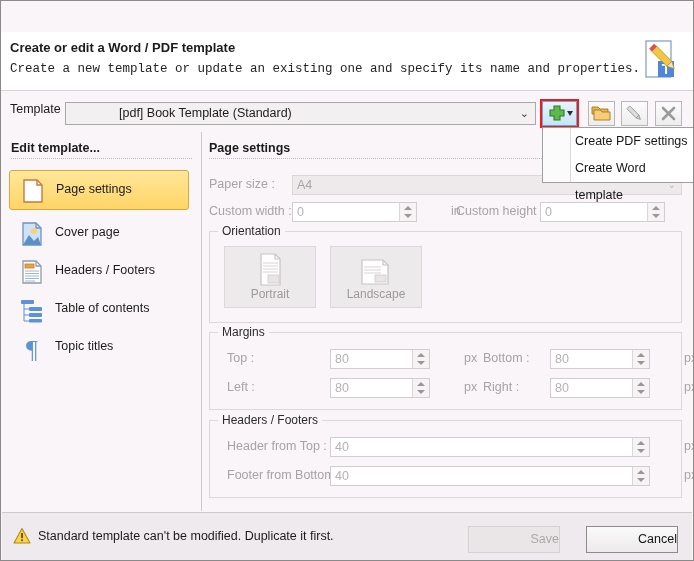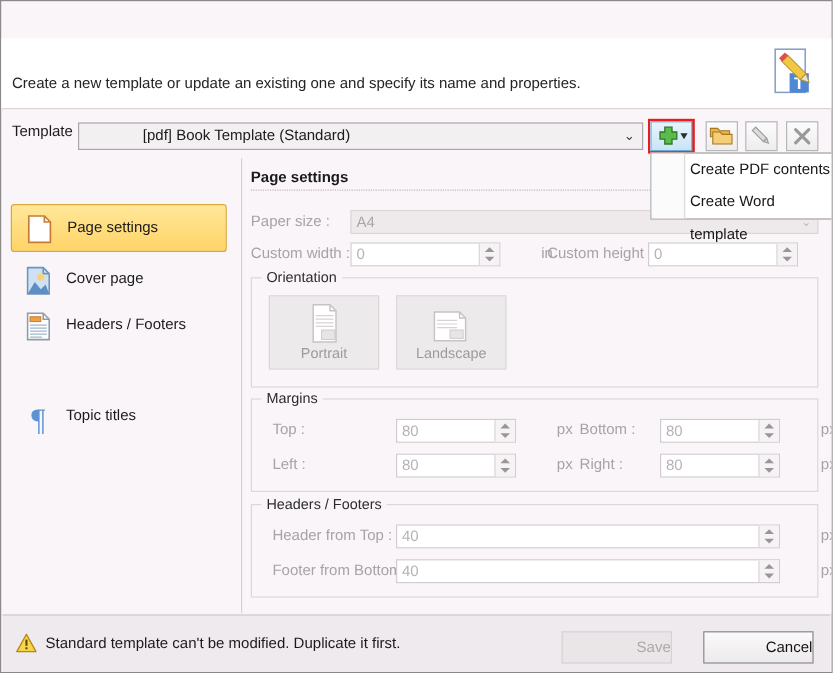--- a/index.html
+++ b/index.html
@@ -50,21 +50,21 @@
     width: 692px; height: 58px;
     background: #ffffff;
     border-bottom: 1px solid #d9d2d6;
   }
   .header-title {
     position: absolute; left: 9px; top: 8px;
     font-size: 13px; font-weight: bold; color: #1b1b1b;
   }
   .header-sub {
     position: absolute; left: 9px; top: 30px;
-    font-size: 12.5px; color: #242424;
+    font-size: 12.5px; color: #242424; font-family: Liberation Mono, monospace;
   }
   .header-icon {
     position: absolute; right: 9px; top: 5px;
     width: 46px; height: 46px;
   }
 
   
   .template-row {
     position: absolute; left: 0; top: 90px;
     width: 692px; height: 40px;
@@ -300,20 +300,21 @@
     color: #141414;
   }
 </style>
 </head>
 <body>
 
 <div id="app">
 
 
   <div class="header">
+    <div class="header-title">Create or edit a Word / PDF template</div>
     <div class="header-sub">Create a new template or update an existing one and specify its name and properties.</div>
     <div class="header-icon">
       <svg width="46" height="46" viewBox="0 0 46 46">
         <rect x="8" y="4" width="25" height="36" fill="#ffffff" stroke="#7d99c4" stroke-width="1.2"></rect>
         <rect x="20" y="24" width="16" height="16" fill="#4f86d6"></rect>
         <text x="28" y="37" font-family="Liberation Sans, sans-serif" font-size="14" font-weight="bold" fill="#ffffff" text-anchor="middle">T</text>
         <g transform="rotate(-45 26 18)">
           <rect x="20" y="6" width="7" height="22" fill="#f2c744" stroke="#b7902a" stroke-width="0.8"></rect>
           <polygon points="20,28 27,28 23.5,35" fill="#e8e2cf" stroke="#b7902a" stroke-width="0.8"></polygon>
           <rect x="20" y="3" width="7" height="4" fill="#e0504a"></rect>
@@ -362,25 +363,26 @@
     <svg width="25" height="23" viewBox="0 0 25 23">
       <g stroke="#9a9a9a" stroke-width="2.6" stroke-linecap="round">
         <line x1="7" y1="6" x2="18" y2="17"></line>
         <line x1="18" y1="6" x2="7" y2="17"></line>
       </g>
     </svg>
   </div>
 
   <div class="menu">
     <div class="menu-gutter"></div>
-    <div class="menu-item mi0">Create PDF contents</div>
+    <div class="menu-item mi0">Create PDF settings</div>
     <div class="menu-item mi1">Create Word template</div>
   </div>
 
   <div class="sidebar">
+    <div class="sidebar-head">Edit template...</div>
 
     <div class="side-item si0 active">
       <span class="si-icon">
         <svg width="28" height="28" viewBox="0 0 28 28">
           <path d="M5 3 h13 l5 5 v17 h-18 z" fill="#ffffff" stroke="#c87a3a" stroke-width="1.4"></path>
           <path d="M18 3 v5 h5" fill="none" stroke="#c87a3a" stroke-width="1.4"></path>
         </svg>
       </span>
       <span class="si-label">Page settings</span>
     </div>
@@ -408,20 +410,37 @@
               <line x1="7" y1="15.5" x2="21" y2="15.5"></line>
             <line x1="7" y1="18" x2="21" y2="18"></line>
               <line x1="7" y1="20.5" x2="21" y2="20.5"></line>
             <line x1="7" y1="23" x2="17" y2="23"></line>
           </g>
         </svg>
       </span>
       <span class="si-label">Headers / Footers</span>
     </div>
 
+    <div class="side-item si3">
+      <span class="si-icon">
+        <svg width="28" height="28" viewBox="0 0 28 28">
+          <rect x="3" y="4" width="13" height="4" rx="1" fill="#5b93d4"></rect>
+          <rect x="11" y="11" width="13" height="4" rx="1" fill="#5b93d4"></rect>
+          <rect x="11" y="17" width="13" height="4" rx="1" fill="#5b93d4"></rect>
+          <rect x="11" y="23" width="13" height="3.5" rx="1" fill="#5b93d4"></rect>
+          <g stroke="#5b93d4" stroke-width="1" fill="none">
+            <line x1="6" y1="8" x2="6" y2="25"></line>
+            <line x1="6" y1="13" x2="11" y2="13"></line>
+            <line x1="6" y1="19" x2="11" y2="19"></line>
+            <line x1="6" y1="25" x2="11" y2="25"></line>
+          </g>
+        </svg>
+      </span>
+      <span class="si-label">Table of contents</span>
+    </div>
 
     <div class="side-item si4">
       <span class="si-icon">
         <svg width="28" height="28" viewBox="0 0 28 28">
           <text x="14" y="24" font-family="Liberation Serif, serif" font-size="26" fill="#5b93d4" text-anchor="middle">¶</text>
         </svg>
       </span>
       <span class="si-label">Topic titles</span>
     </div>
   </div>

